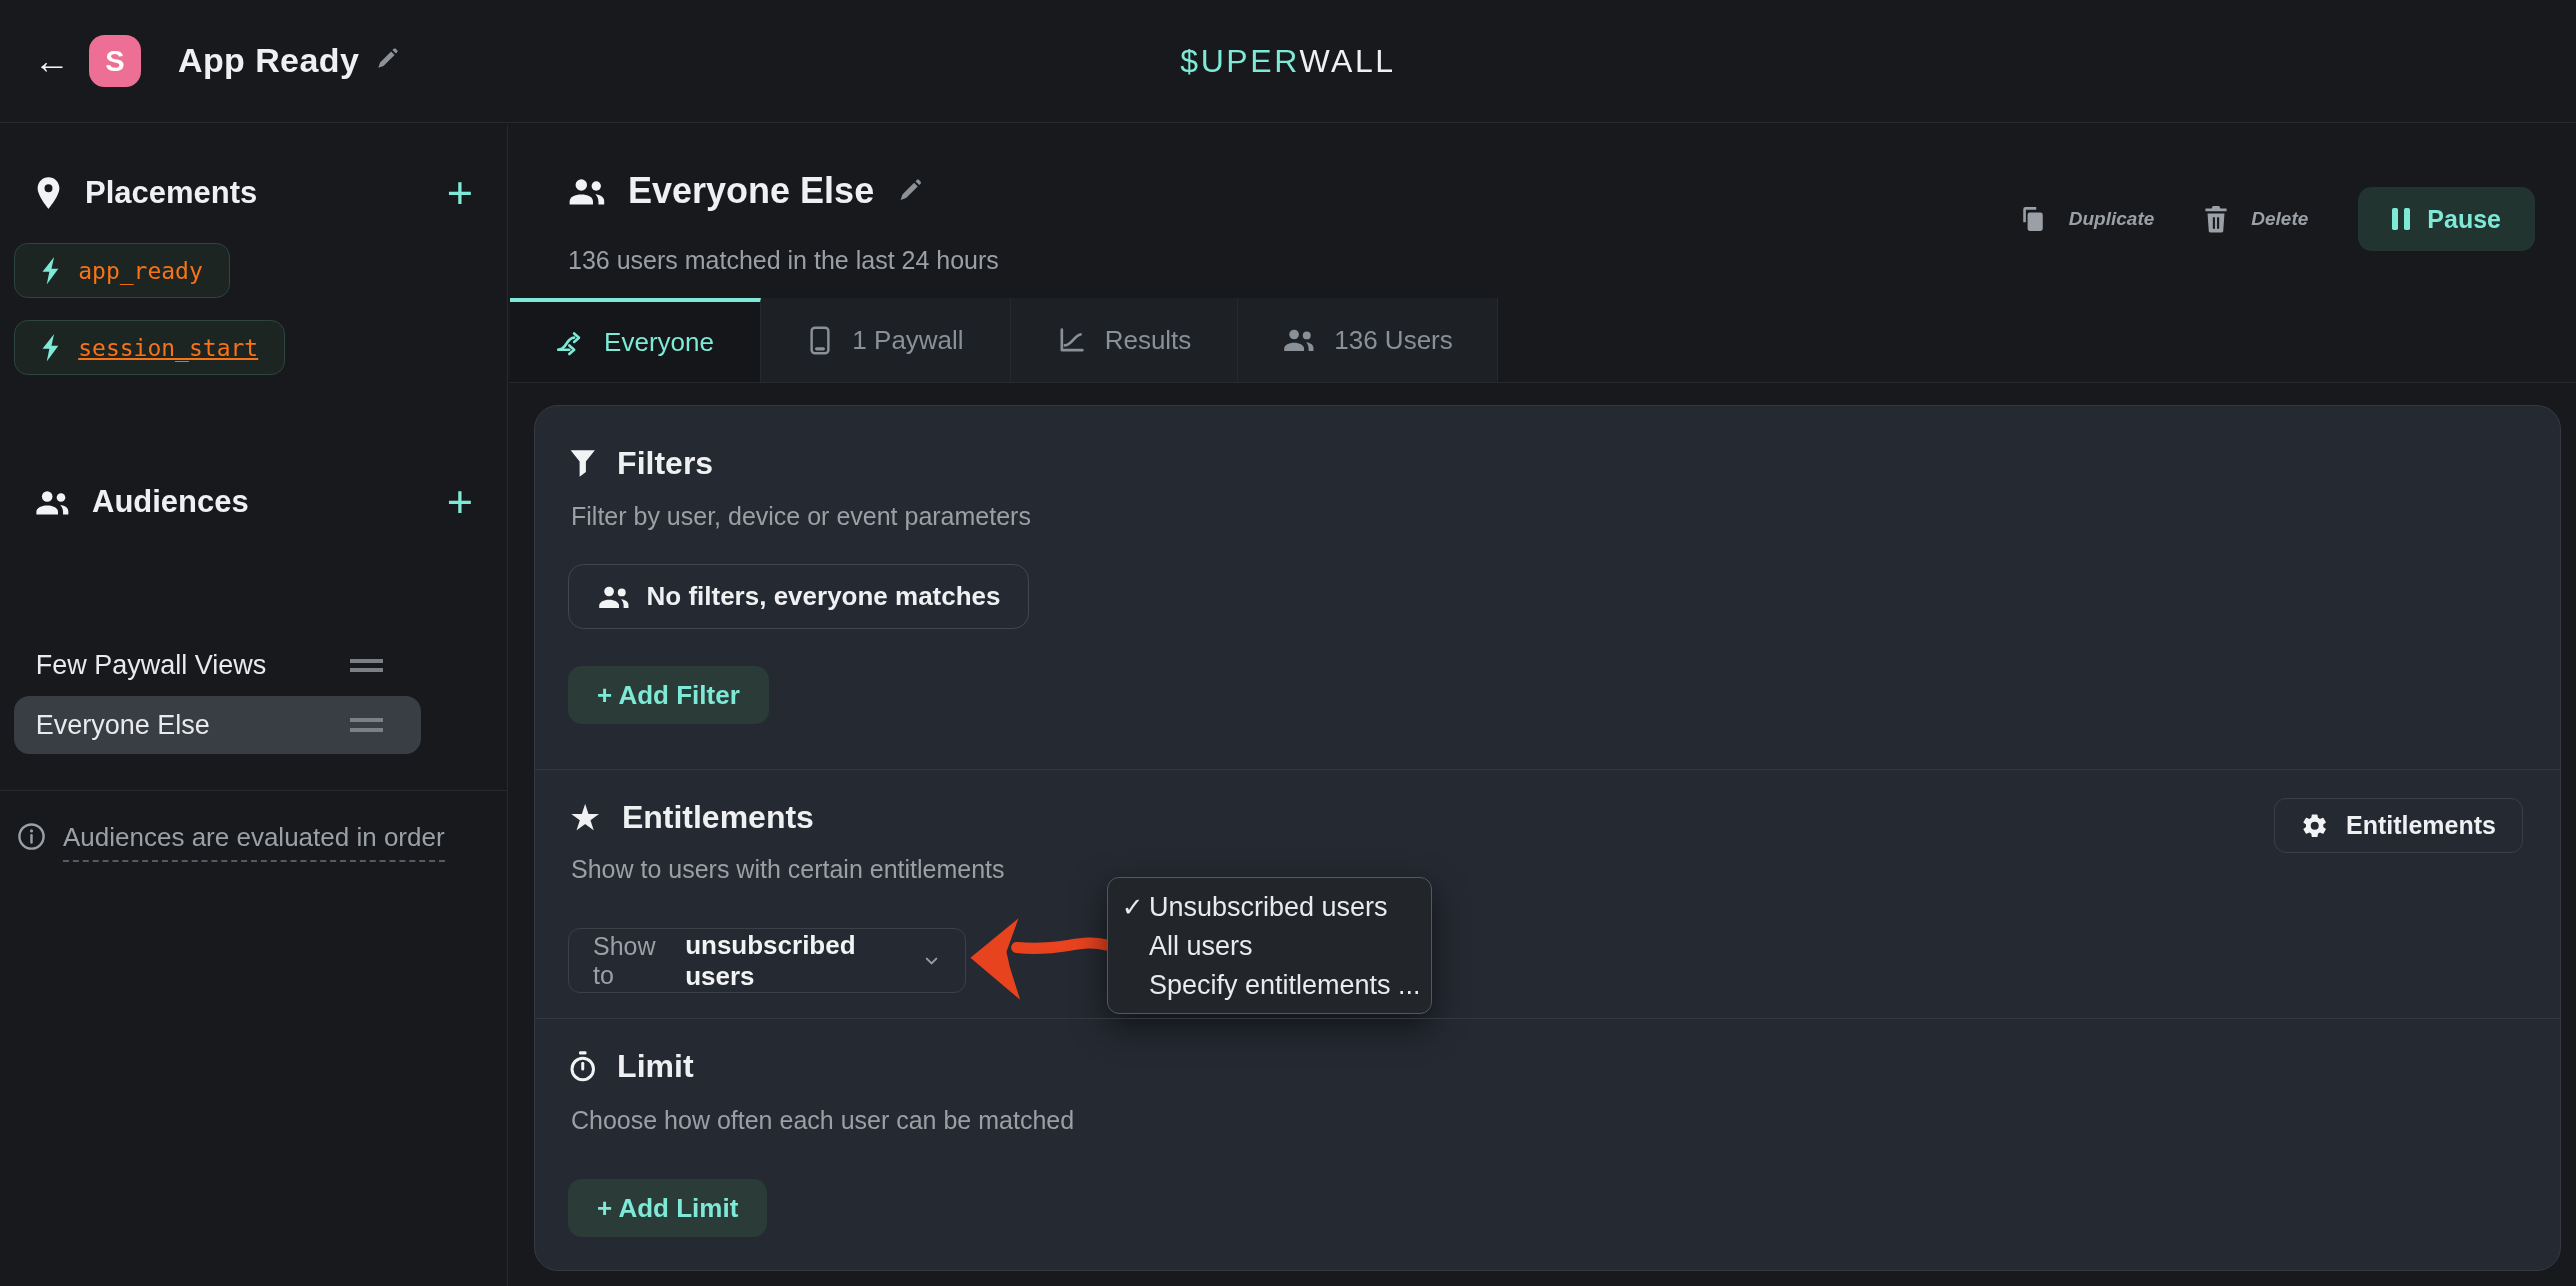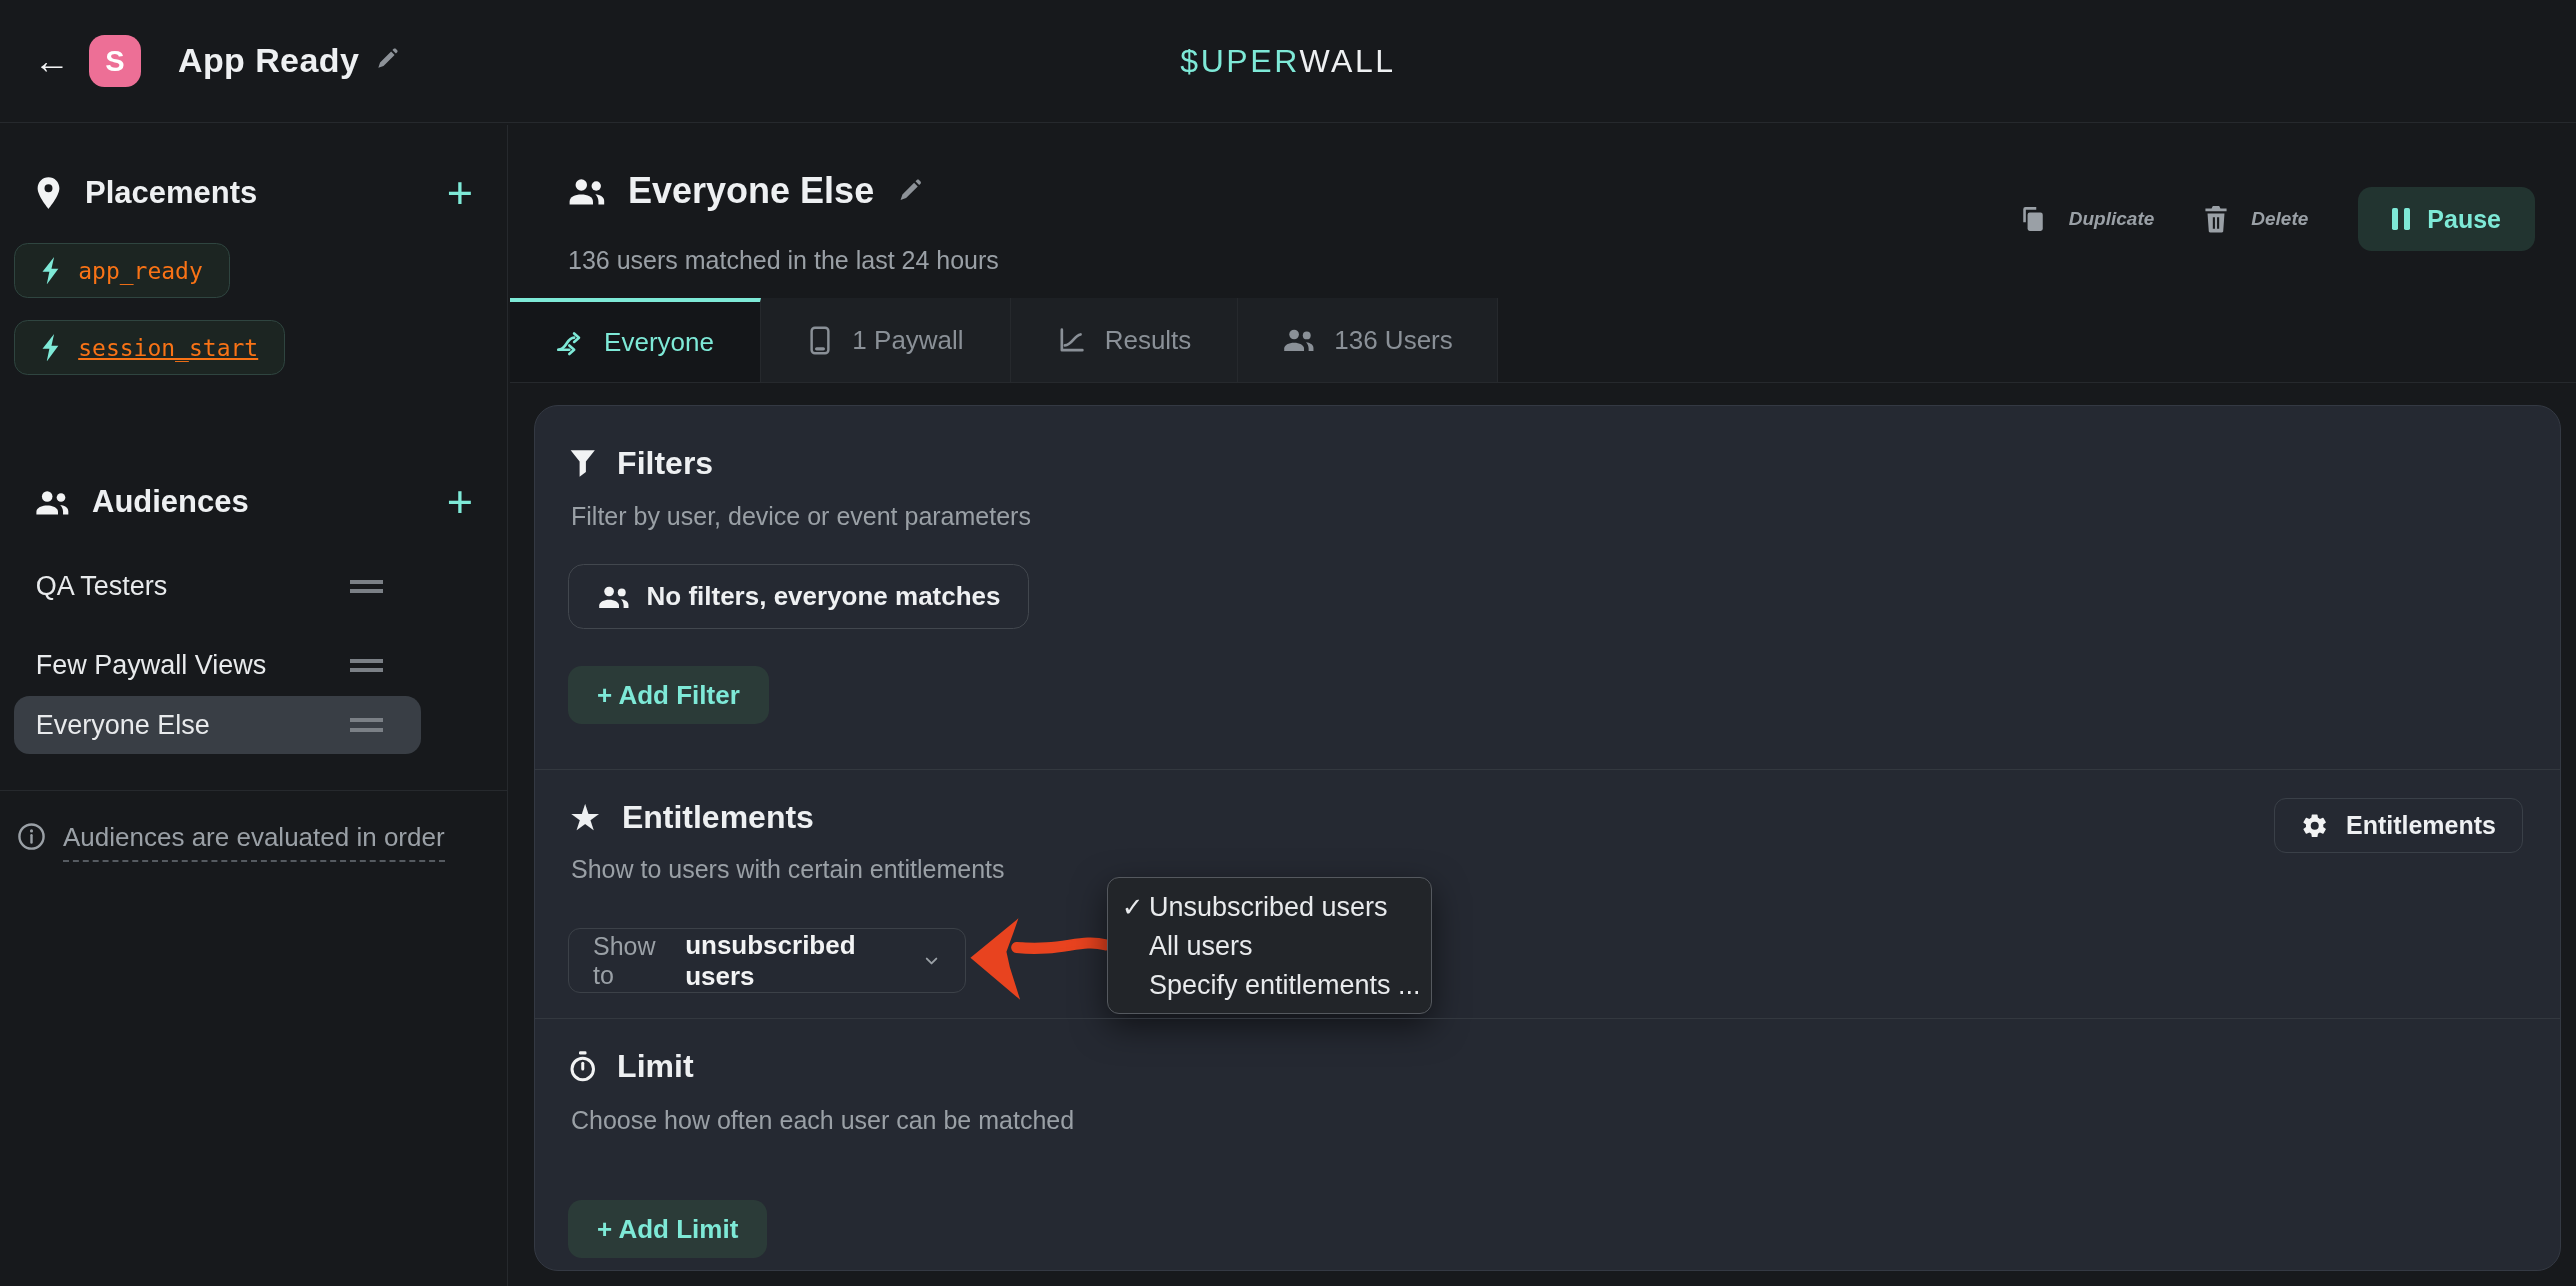--- a/index.html
+++ b/index.html
@@ -137,24 +137,20 @@
     <svg width="36" height="29" viewBox="0 0 30 22" fill="#f2f3f4">
         <circle cx="11" cy="6" r="4.4"></circle>
         <path d="M2 21v-2.2c0-3.4 4.2-5.4 9-5.4s9 2 9 5.4V21H2z"></path>
         <circle cx="22.5" cy="6.8" r="3.6"></circle>
         <path d="M21.8 13.1c3.7.4 6.8 2.2 6.8 5.1V21h-4.4v-2.2c0-2.3-1-4.2-2.4-5.7z"></path>
       </svg>
     <span>Audiences</span>
     <span class="sb-plus">+</span>
   </div>
 
-  <div class="aud-item" style="top:434px;">
-    <span>QA Testers</span>
-    <span class="handle"></span>
-  </div>
   <div class="aud-item" style="top:513px;">
     <span>Few Paywall Views</span>
     <span class="handle"></span>
   </div>
   <div class="aud-item selected" style="top:571px; height:58px;">
     <span>Everyone Else</span>
     <span class="handle"></span>
   </div>
 
   <div class="sb-divider" style="top:665px;"></div>
@@ -313,16 +309,16 @@
 
   <div class="sec-head" style="top:642px;">
     <svg width="27.5" height="33" viewBox="0 0 22 26" fill="none" stroke="#f2f3f4" stroke-width="2.4">
         <rect x="8" y="0.8" width="6" height="2.6" fill="#f2f3f4" stroke="none" rx="1"></rect>
         <circle cx="11" cy="15" r="8.6"></circle>
         <path d="M11 15v-4.6" stroke-linecap="round"></path>
       </svg>
     <span>Limit</span>
   </div>
   <div class="sec-sub" style="top:700px;">Choose how often each user can be matched</div>
-  <div class="addbtn" style="top:773px;margin-top:21px;">+ Add Limit</div>
+  <div class="addbtn" style="top:773px;">+ Add Limit</div>
 
 </div>
 
 
 </body></html>

